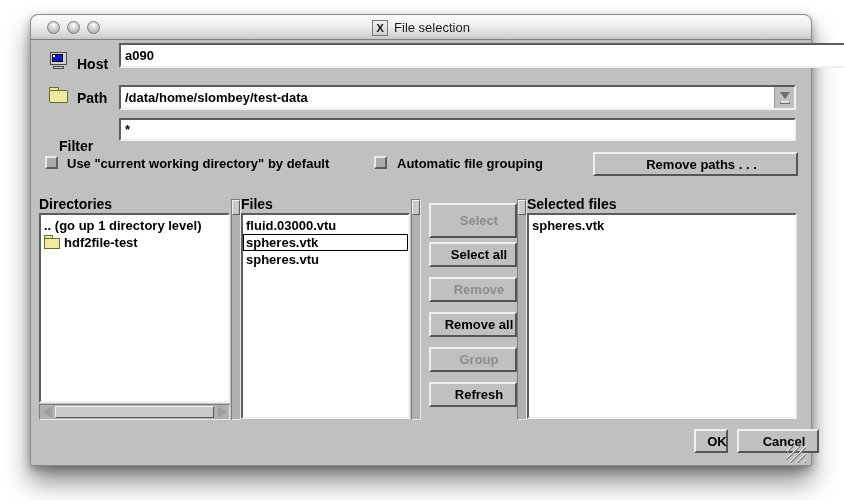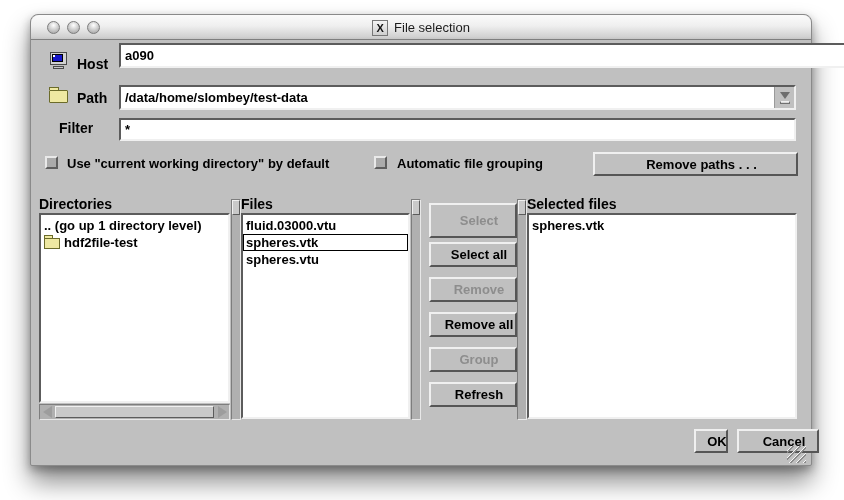--- a/index.html
+++ b/index.html
@@ -122,21 +122,21 @@
   <div class="icon-folder" style="left:18px;top:75px;"></div>
   <div class="field-label" style="left:46px;top:75px;">Path</div>
   <div class="entry" style="left:88px;top:70px;width:677px;height:25px;">
     <div class="val">/data/home/slombey/test-data</div>
     <div class="combo">
       <div class="tri"></div>
         <div class="dash"></div>
     </div>
   </div>
 
-  <div class="field-label" style="left:28px;top:105px;">Filter</div>
+  <div class="field-label" style="left:28px;top:123px;">Filter</div>
   <div class="entry" style="left:88px;top:103px;width:677px;height:23px;">
     <div class="val">*</div>
   </div>
 
   <div class="checkbox" style="left:14px;top:141px;"></div>
   <div class="cb-label" style="left:36px;top:141px;">Use "current working directory" by default</div>
   <div class="checkbox" style="left:343px;top:141px;"></div>
   <div class="cb-label" style="left:366px;top:141px;">Automatic file grouping</div>
   <div class="motif-btn" style="left:562px;top:137px;width:205px;height:24px;">Remove paths . . .</div>
 

